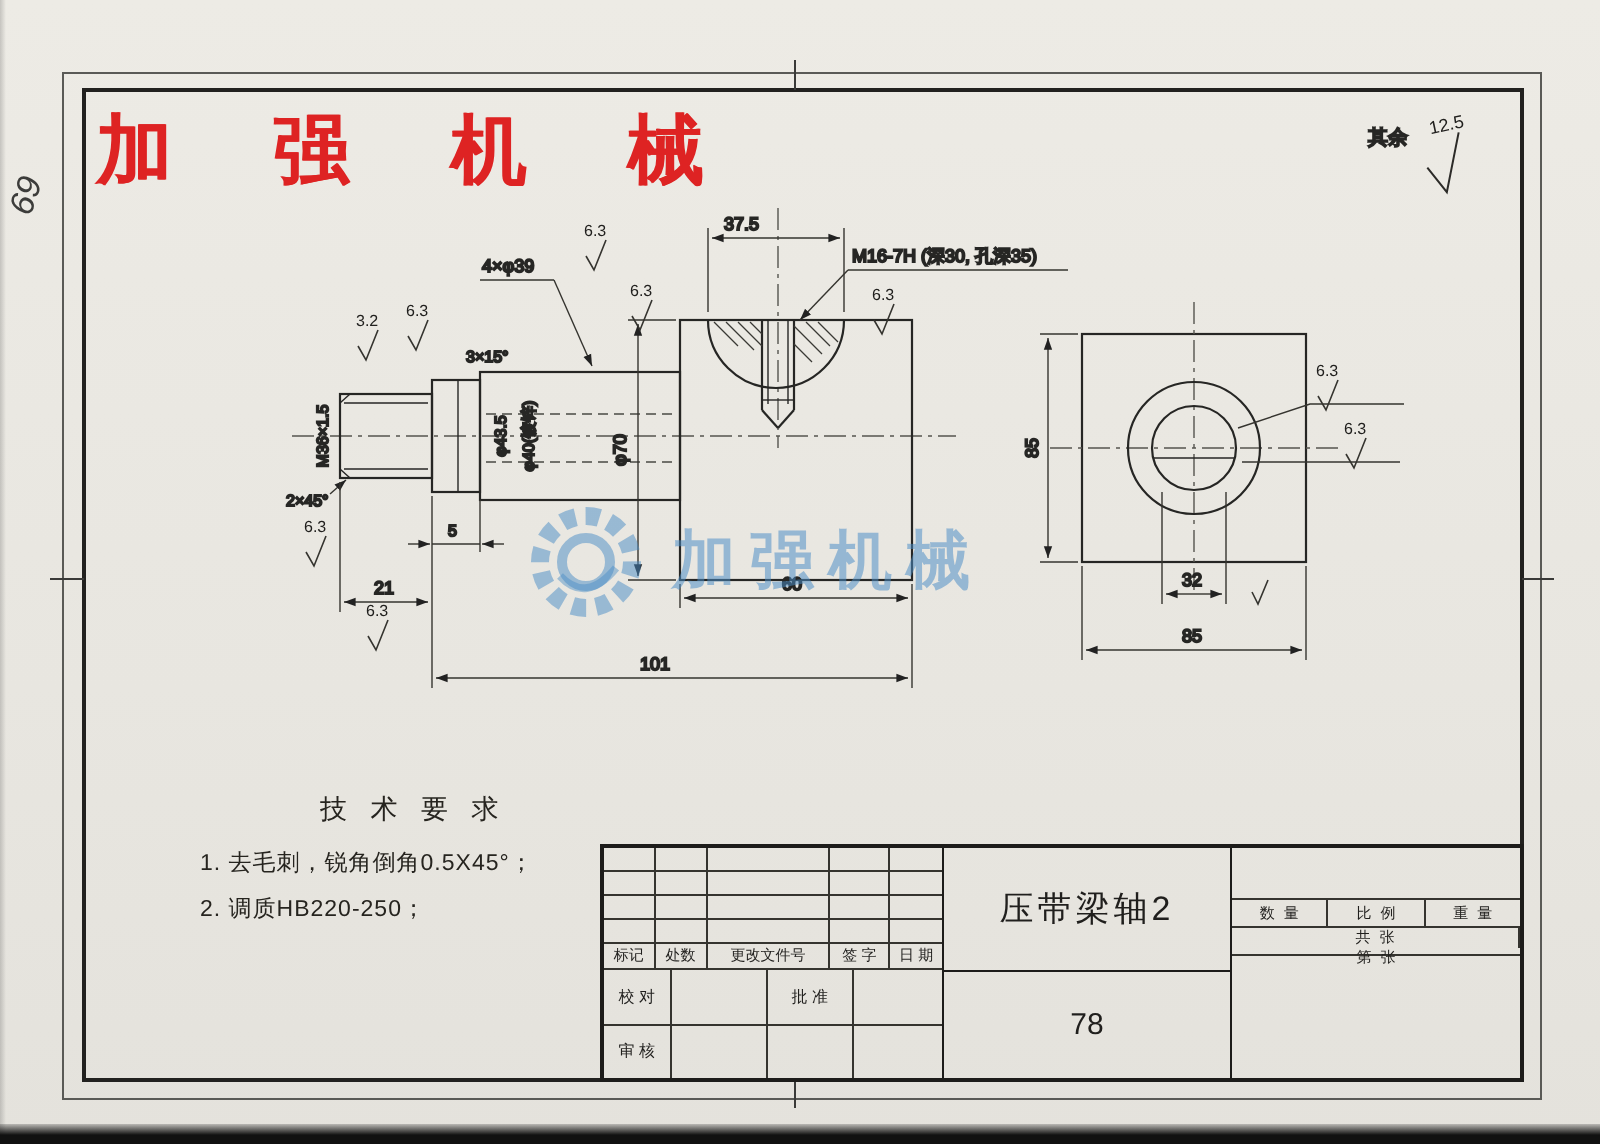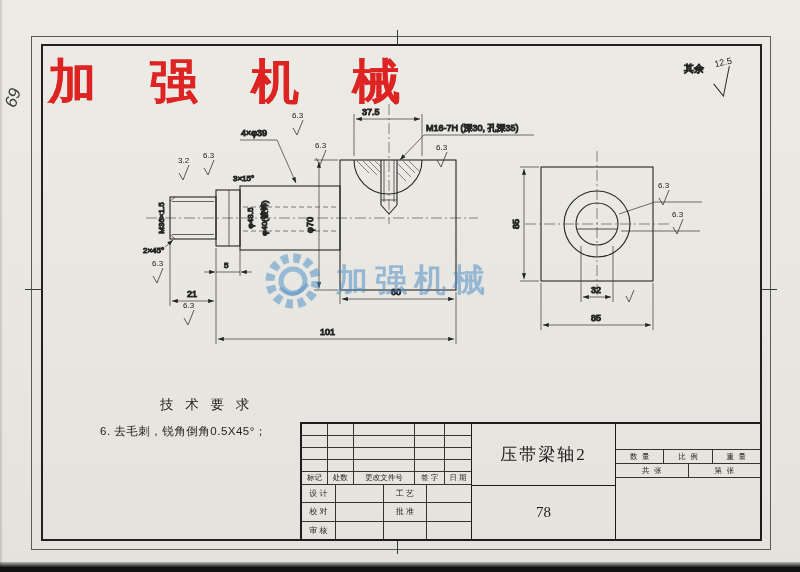--- a/index.html
+++ b/index.html
@@ -14,21 +14,21 @@
     background: linear-gradient(180deg, rgba(60,60,60,.25) 0%, #111 55%); }
   .scan-left { position:absolute; left:0; top:0; bottom:0; width:3px;
     background: linear-gradient(90deg, rgba(80,80,80,.25), transparent); }
   
   .frame-outer { position:absolute; left:31px; top:36px; width:740px; height:514px;
     border:1px solid #5a5a56; }
   .frame-inner { position:absolute; left:41px; top:44px; width:721px; height:497px;
     border:2px solid #22211f; }
   .tick { position:absolute; background:#3a3a38; }
   
-  .brand { position:absolute; left:48px; top:50px; font-size:48px; font-weight:bold;
+  .brand { position:absolute; left:48px; top:50px; font-size:38px; font-weight:bold;
     color:#de2323; letter-spacing:20px; white-space:nowrap;
     font-family:"Liberation Sans", sans-serif; text-shadow: 0.5px 0 #de2323; }
   
   .note69 { position:absolute; left:4px; top:88px; transform:rotate(-72deg);
     font-size:17px; font-style:italic; color:#3c3c3a; }
   
   .wm { position:absolute; left:262px; top:250px; display:flex; align-items:center;
     gap:12px; pointer-events:none; }
   .wm-text { font-size:32px; font-weight:bold; color:rgba(72,140,198,.52);
     letter-spacing:7px; white-space:nowrap; }
@@ -45,28 +45,28 @@
   .rev-row > div { border-right:1px solid #35342f; height:100%;
     display:flex; align-items:center; justify-content:center; font-size:7.5px; overflow:hidden; }
   .rev-row > div:last-child { border-right:none; }
   .rc1{width:26px}.rc2{width:26px}.rc3{width:62px}.rc4{width:30px}.rc5{width:26px}
   .role-row { display:flex; flex:1; border-bottom:1px solid #35342f; }
   .role-row:last-child { border-bottom:none; }
   .role-row > div { border-right:1px solid #35342f; display:flex; align-items:center;
     justify-content:center; font-size:8px; overflow:hidden; }
   .role-row > div:last-child { border-right:none; }
   .pc1{width:34px}.pc2{width:48px}.pc3{width:44px}.pc4{width:44px}
-  .tb-mid { width:144px; border-right:1px solid #1d1c1a; display:flex; flex-direction:column;font-family:Liberation Serif, serif; }
+  .tb-mid { width:144px; border-right:1px solid #1d1c1a; display:flex; flex-direction:column; }
   .tb-part { height:62px; border-bottom:1px solid #1d1c1a; display:flex; align-items:center;
     justify-content:center; font-size:17px; letter-spacing:2px; }
   .tb-mat { flex:1; display:flex; align-items:center; justify-content:center; font-size:15px; }
   .tb-right { flex:1; display:flex; flex-direction:column;font-family:Liberation Mono, monospace; }
   .r-empty { height:26px; border-bottom:1px solid #35342f; }
   .r-head, .r-vals, .r-sheets { display:flex; border-bottom:1px solid #35342f; }
-  .r-head { height:14px; } .r-vals { height:15px; } .r-sheets { height:14px; }
+  .r-head { height:14px; } .r-vals { height:15px; } .r-sheets { height:14px;flex-direction:column; }
   .r-head > div, .r-vals > div, .r-sheets > div { flex:1; border-right:1px solid #35342f;
     display:flex; align-items:center; justify-content:center; font-size:7.5px; }
   .r-head > div:last-child, .r-vals > div:last-child, .r-sheets > div:last-child { border-right:none; }
   .r-bottom { flex:1; }
   
   .svgmain { position:absolute; left:0; top:0; }
   text.t { font-family:"Liberation Sans", sans-serif; font-size:9px; fill:#21201e; }
   text.t8 { font-size:8px; }
   text.t10 { font-size:10px; }
 </style>
@@ -283,21 +283,22 @@
     </svg>
     <div class="wm-text">加强机械</div>
   </div>
 
   <div class="brand">加 强 机 械</div>
 
   <div class="note69">69</div>
 
   <div class="techreq">
     <div class="tr-title">技 术 要 求</div>
-    <div class="tr-item">6. 去毛刺，锐角倒角0.5X45°；</div>
+    <div class="tr-item">1. 去毛刺，锐角倒角0.5X45°；</div>
+    <div class="tr-item">2. 调质HB220-250；</div>
   </div>
 
   <div class="titleblock">
     <div class="tb-left">
       <div class="rev-row">
           <div class="rc1"></div>
           <div class="rc2"></div>
           <div class="rc3"></div>
           <div class="rc4"></div>
           <div class="rc5"></div>
@@ -324,26 +325,20 @@
           <div class="rc5"></div>
         </div>
       <div class="rev-row hdr">
         <div class="rc1">标记</div>
         <div class="rc2">处数</div>
         <div class="rc3">更改文件号</div>
         <div class="rc4">签 字</div>
         <div class="rc5">日 期</div>
       </div>
       <div class="role-row">
-        <div class="pc1">设 计</div>
-          <div class="pc2"></div>
-        <div class="pc3">工 艺</div>
-          <div class="pc4"></div>
-      </div>
-      <div class="role-row">
         <div class="pc1">校 对</div>
           <div class="pc2"></div>
         <div class="pc3">批 准</div>
           <div class="pc4"></div>
       </div>
       <div class="role-row">
         <div class="pc1">审 核</div>
           <div class="pc2"></div>
         <div class="pc3"></div>
           <div class="pc4"></div>

